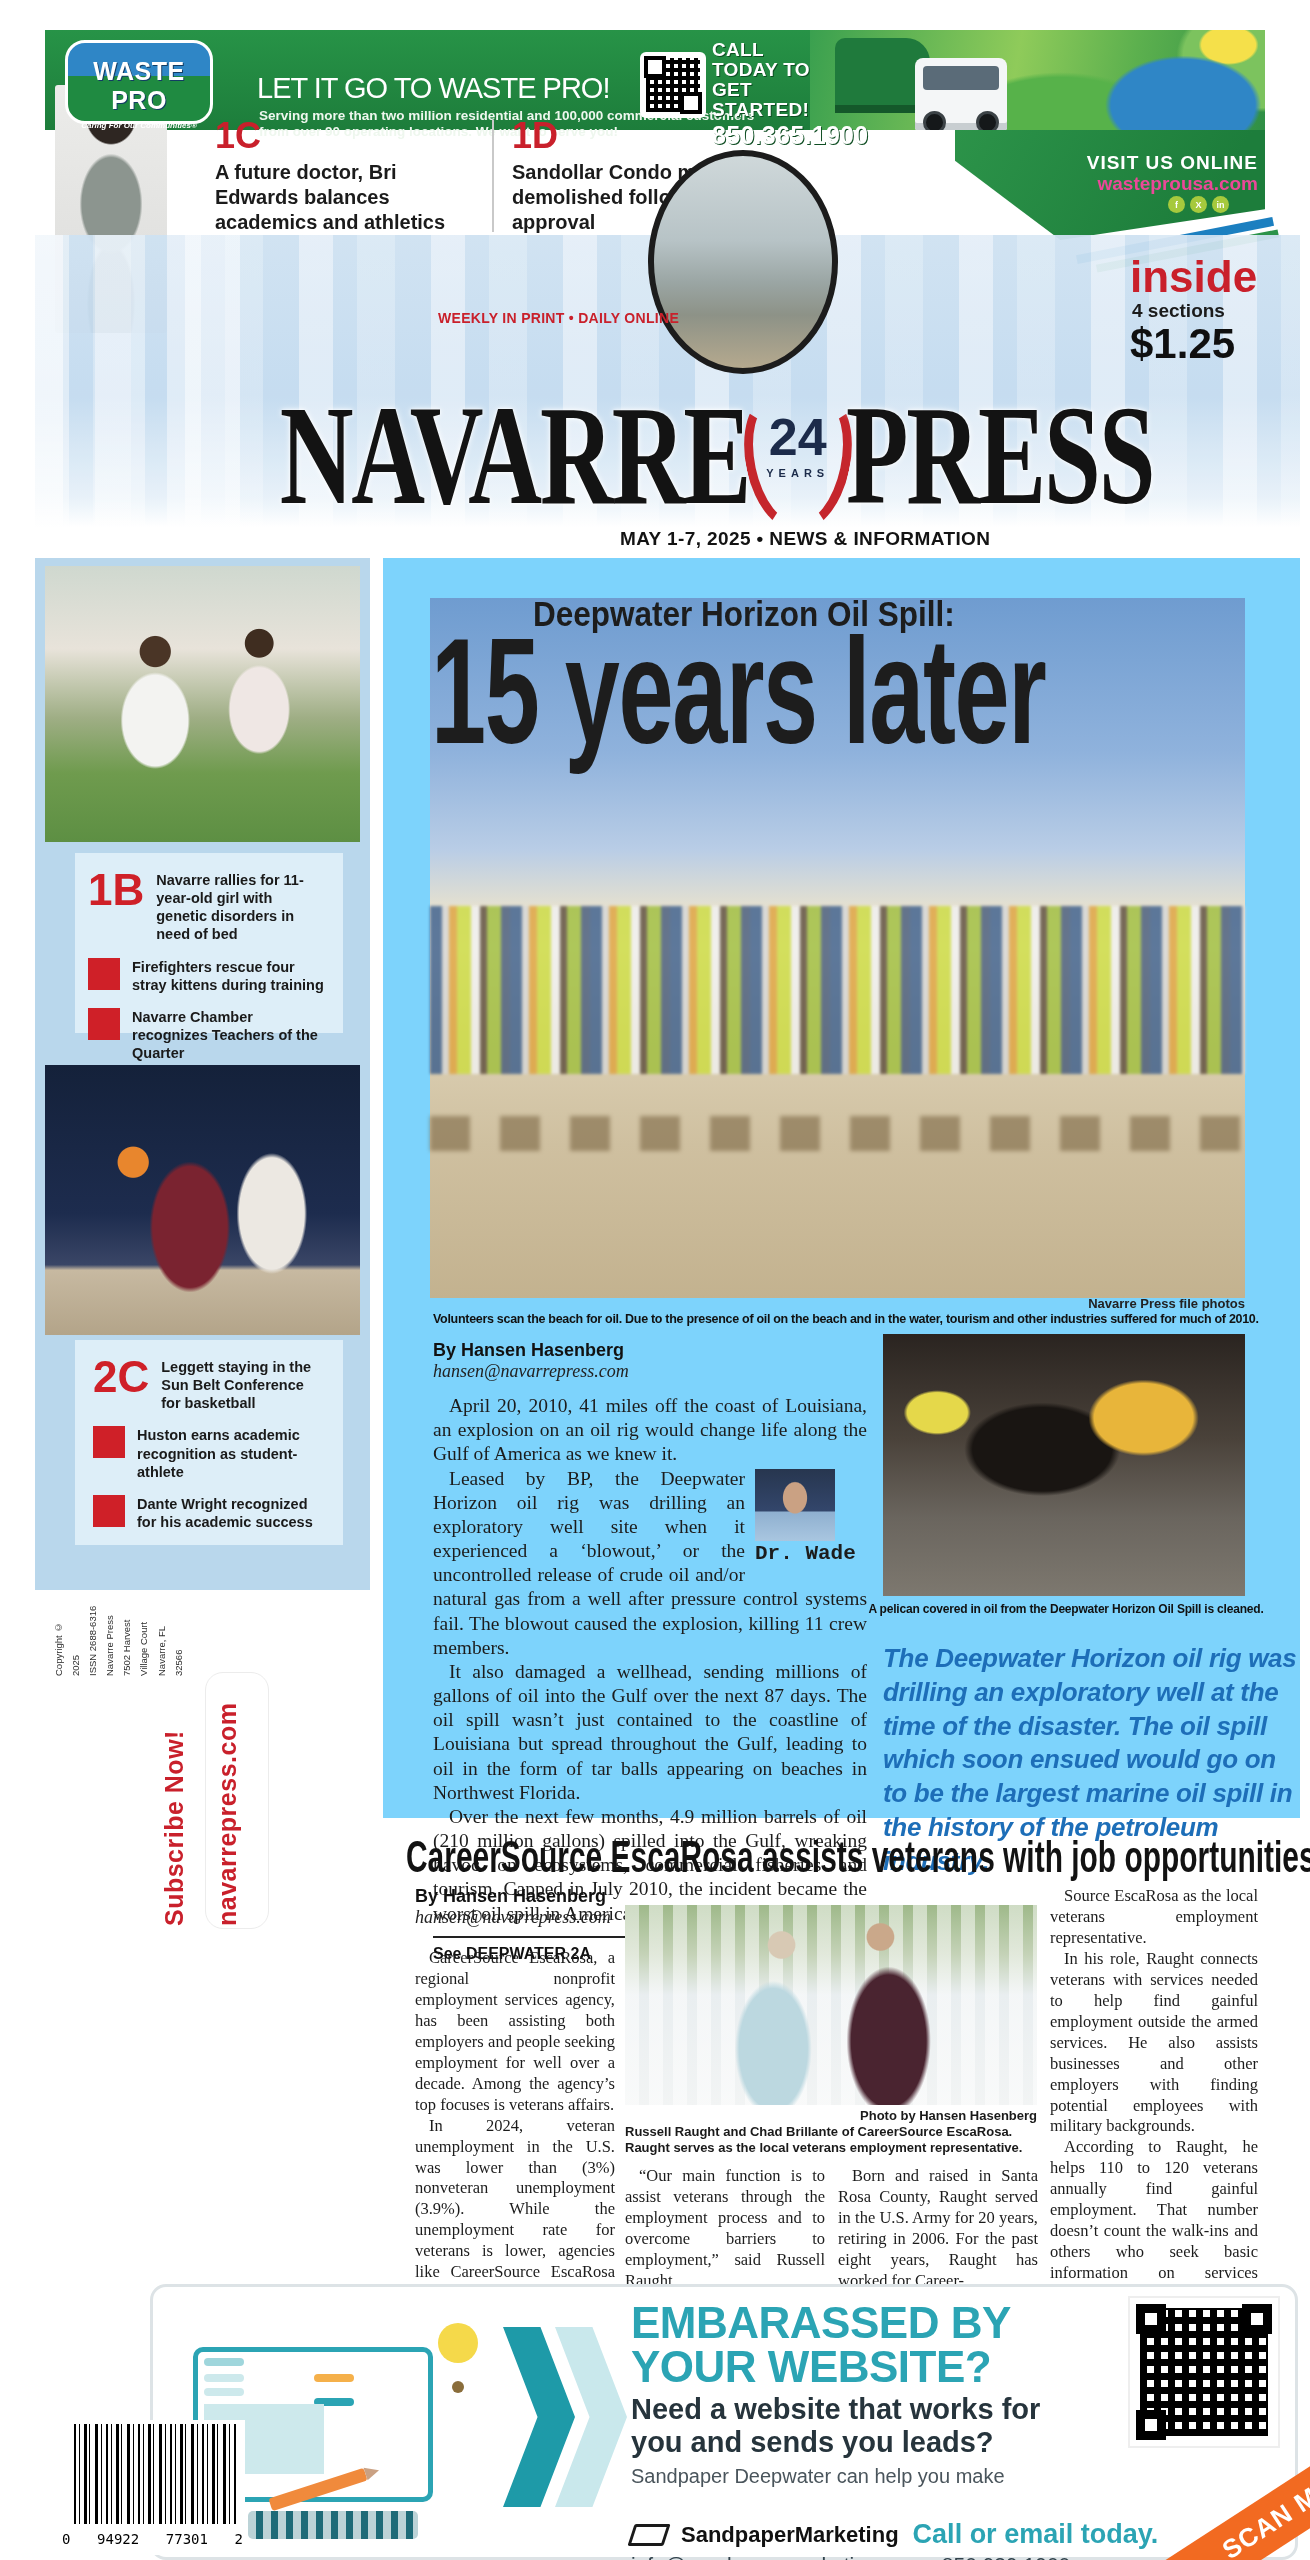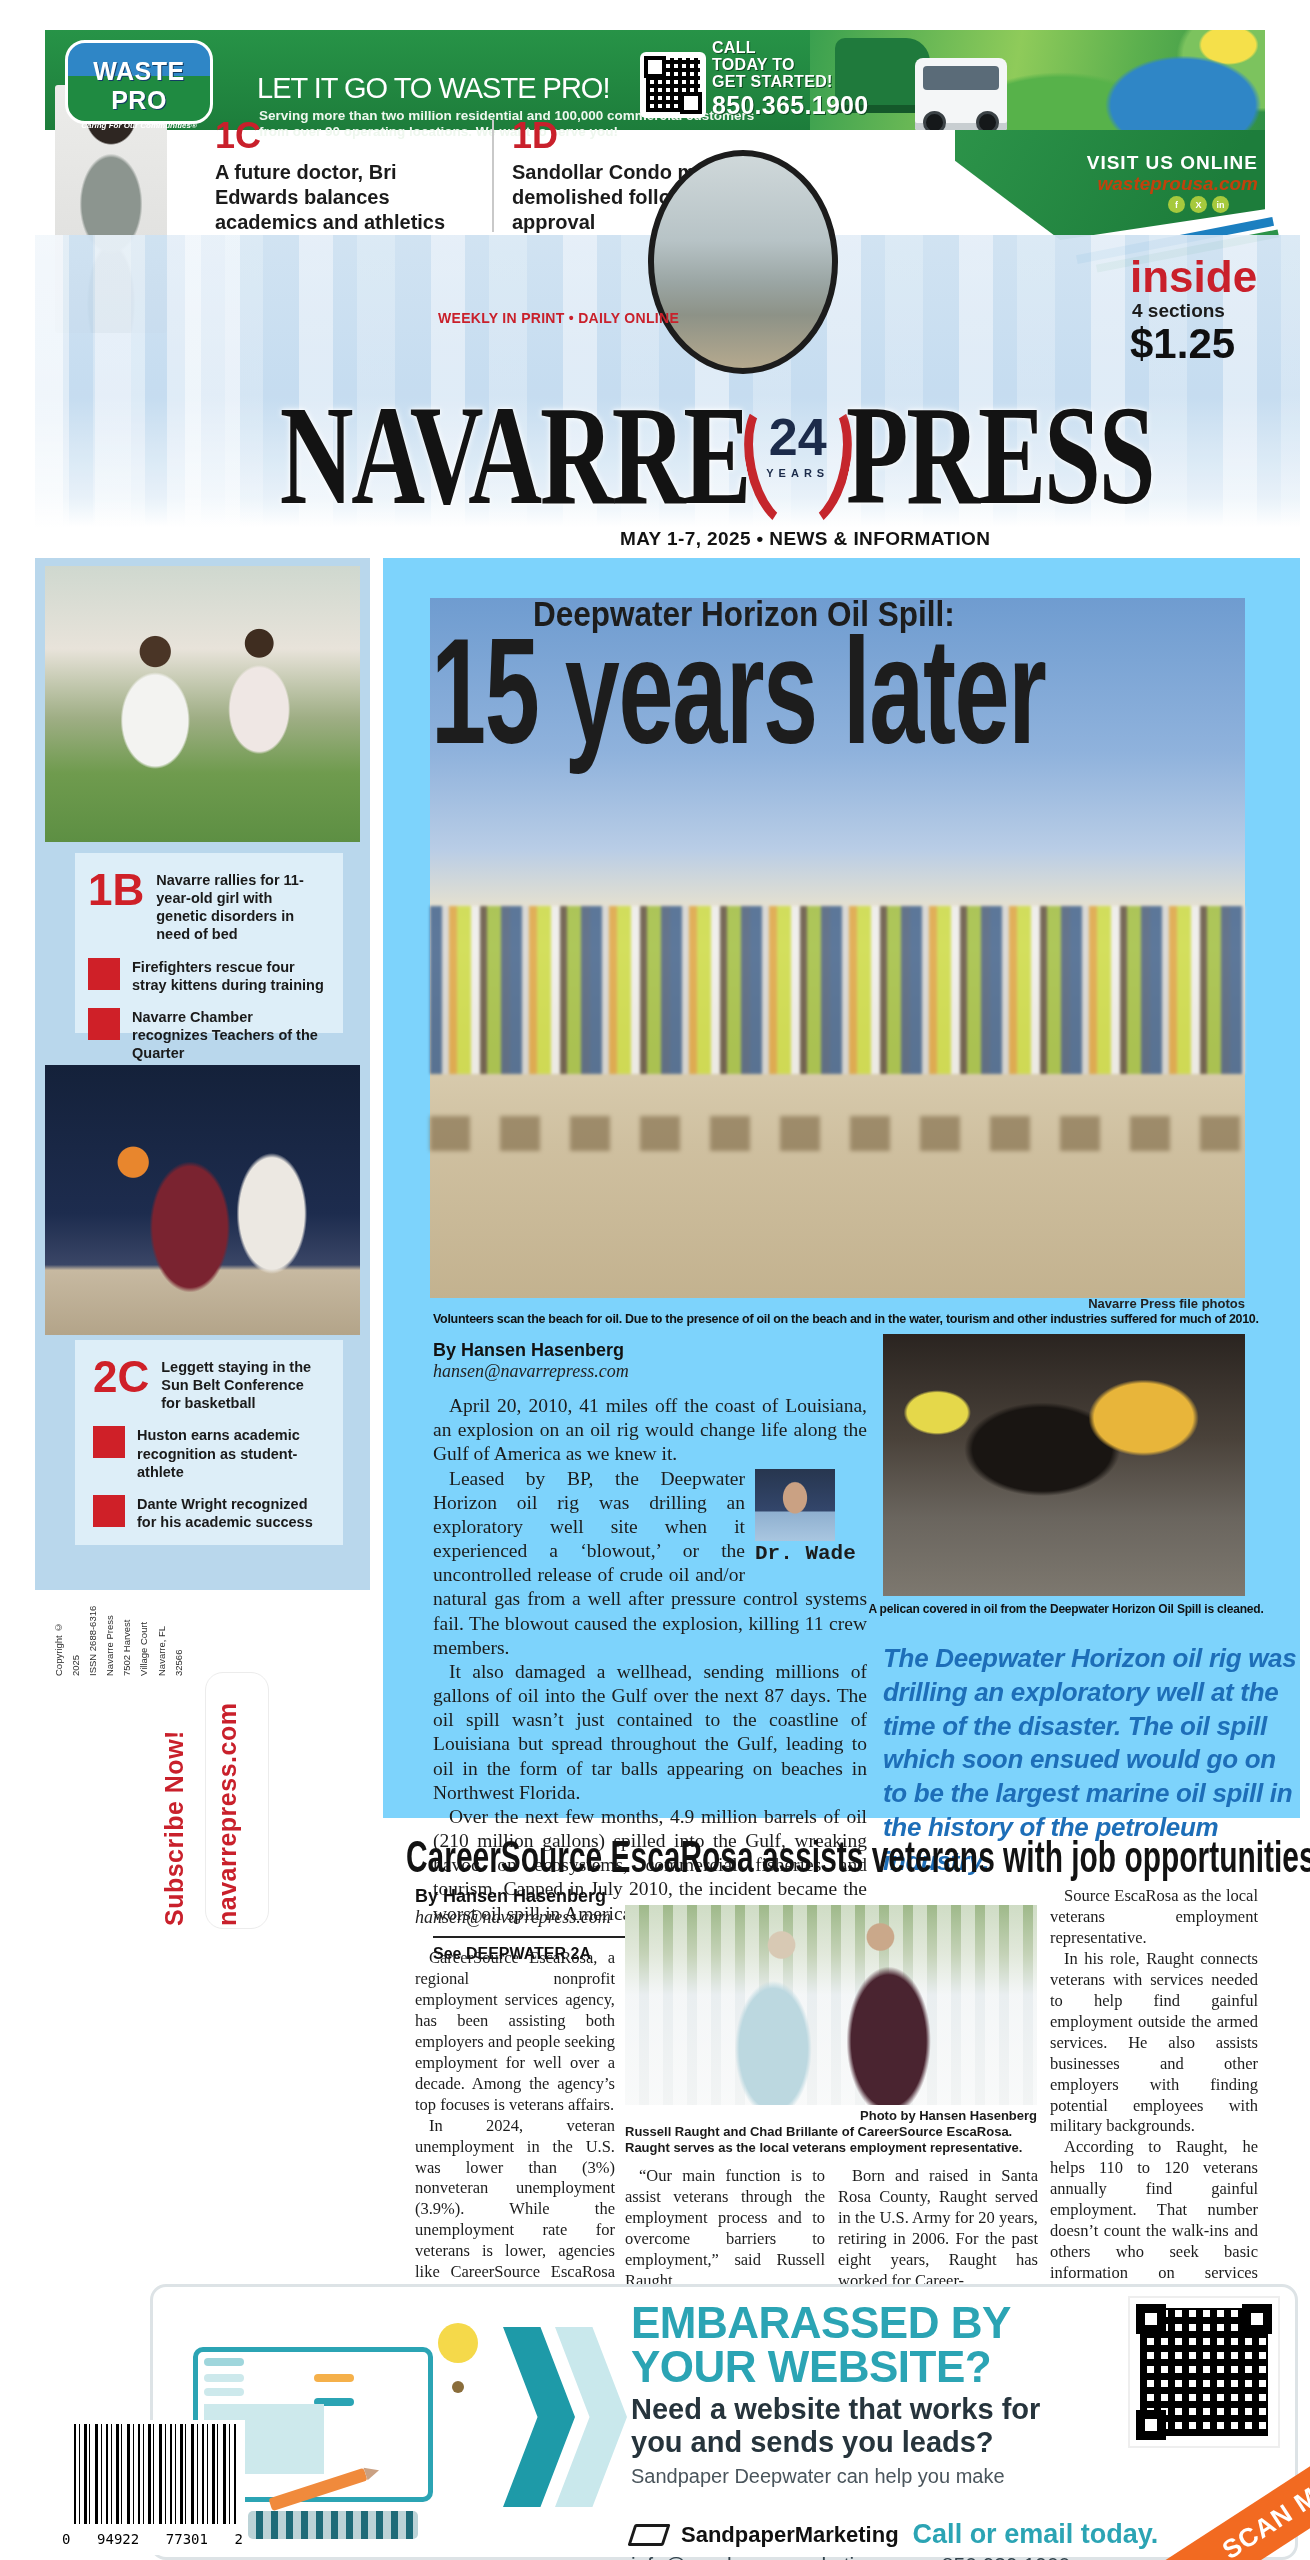--- a/index.html
+++ b/index.html
@@ -29,24 +29,24 @@
   .wp-name{font-size:25px;font-weight:bold;letter-spacing:.5px;margin-top:14px;text-shadow:1px 1px 0 #123c63;}
   .wp-tag{font-size:8px;font-style:italic;font-weight:bold;margin-top:6px;}
   .bn-head{left:212px;top:42px;width:470px;font-size:29px;font-weight:normal;color:#fff;letter-spacing:-1px;white-space:nowrap;}
   .bn-sub{left:214px;width:470px;color:#eef7ee;font-size:13.5px;font-weight:bold;white-space:nowrap;}
   .qr-s{left:640px;top:52px;width:58px;height:58px;background:#fff;border-radius:6px;padding:4px;}
   .qr-pat{position:absolute;inset:6px;background-image:
       repeating-linear-gradient(0deg,#000 0 4px,rgba(0,0,0,0) 4px 8px),
       repeating-linear-gradient(90deg,#000 0 4px,#fff 4px 8px);}
   .qr-f{position:absolute;width:14px;height:14px;border:4px solid #000;background:#fff;}
   .bn-call{left:712px;top:40px;width:130px;color:#fff;font-weight:bold;z-index:3;}
-  .bn-call div{font-size:16px;line-height:1.05;letter-spacing:.3px;text-shadow:1px 1px 0 #0e4d22;}
+  .bn-call div{font-size:19px;line-height:1.05;letter-spacing:.3px;text-shadow:1px 1px 0 #0e4d22;}
   .bn-phone{font-size:25px!important;letter-spacing:-.5px;margin-top:2px;}
   .visit1{left:1058px;top:152px;width:200px;text-align:right;color:#fff;font-size:19px;font-weight:bold;letter-spacing:1px;z-index:3;}
-  .visit2{left:1058px;top:173px;width:200px;text-align:right;color:#c2410c;font-size:19px;font-weight:bold;z-index:3;font-style:italic;}
+  .visit2{left:1058px;top:173px;width:200px;text-align:right;color:#ec4899;font-size:19px;font-weight:bold;z-index:3;}
   .socials{left:1168px;top:196px;z-index:3;display:flex;gap:5px;}
   .soc{width:17px;height:17px;border-radius:50%;background:#a6c93d;color:#fff;font-size:9px;font-weight:bold;
        display:flex;align-items:center;justify-content:center;}
 
   
   .photo-student{left:55px;top:85px;width:112px;height:248px;border-radius:3px;background:
       radial-gradient(36px 42px at 50% 12%, #2e2622 68%, rgba(0,0,0,0) 72%),
       radial-gradient(20px 24px at 50% 15%, #b98963 58%, rgba(0,0,0,0) 62%),
       radial-gradient(50px 80px at 50% 48%, #8c958f 58%, rgba(0,0,0,0) 63%),
       radial-gradient(38px 95px at 50% 88%, #6c7470 58%, rgba(0,0,0,0) 64%),

